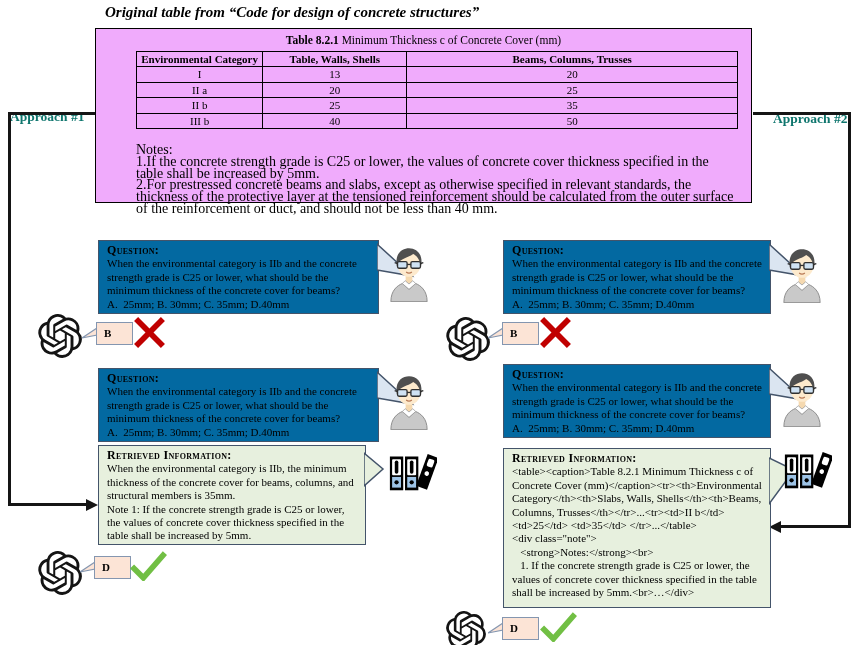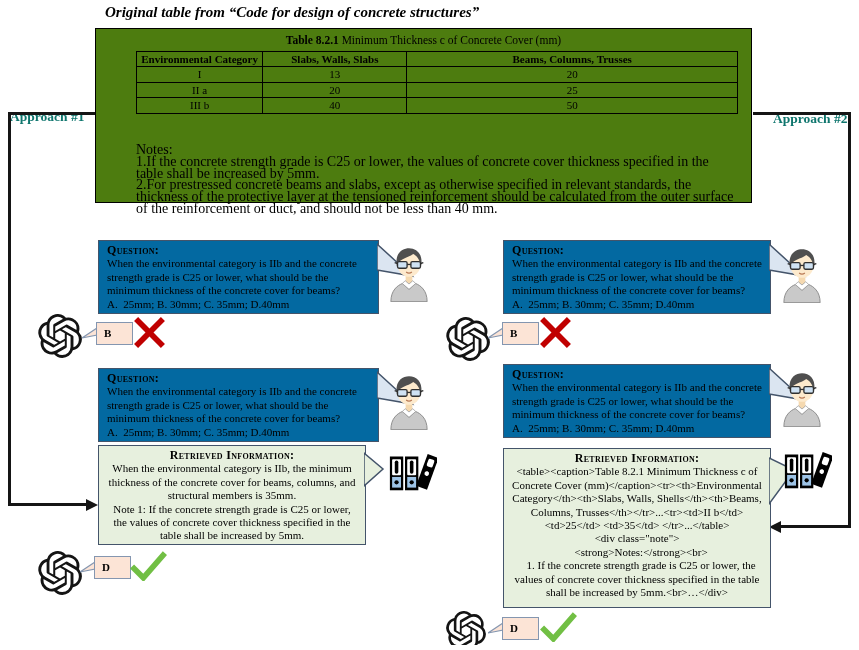--- a/index.html
+++ b/index.html
@@ -1,42 +1,42 @@
 <!DOCTYPE html>
 <html><head>
 <meta charset="utf-8">
 <style>
   html,body{margin:0;padding:0;background:#fff;}
   .canvas{position:relative;width:859px;height:645px;background:#fff;
           font-family:"Liberation Serif",serif;color:#000;overflow:hidden;}
   .abs{position:absolute;}
   .title{left:105px;top:4px;font-size:15px;font-weight:bold;font-style:italic;}
   
-  .tablebox{left:95px;top:28px;width:655px;height:173px;border:1.6px solid #000;background:#4d7c0f;}
+  .tablebox{left:95px;top:28px;width:655px;height:173px;border:1.6px solid #000;background:#f0abfc;}
   .caption{position:absolute;left:0;right:0;top:5px;text-align:center;font-size:11.5px;}
   .caption b{font-weight:bold;}
   .codetable{position:absolute;left:40px;top:22px;width:602px;border-collapse:collapse;
              table-layout:fixed;font-size:11px;}
   .codetable th,.codetable td{border:1px solid #000;text-align:center;padding:0;
              height:14.4px;line-height:14.4px;overflow:hidden;}
   .codetable th{font-weight:bold;margin-left:40px;}
   .notes{position:absolute;left:40px;top:115px;width:600px;font-size:14px;line-height:11.8px;}
   
   .approach{color:#0f766e;font-weight:bold;font-size:13.5px;}
   
   .line{background:#151515;}
   .ah-right{width:0;height:0;border-top:6px solid transparent;border-bottom:6px solid transparent;
             border-left:12px solid #151515;}
   .ah-left{width:0;height:0;border-top:6px solid transparent;border-bottom:6px solid transparent;
            border-right:12px solid #151515;}
   
   .qbox{background:#0369a1;border:1.5px solid #44546a;box-sizing:border-box;
         font-size:11px;line-height:13.4px;padding:3px 8px 0 8px;overflow:hidden;}
   .gbox{background:#e7f0de;border:1.5px solid #44546a;box-sizing:border-box;
-        font-size:11px;line-height:13.4px;padding:3px 8px 0 8px;overflow:hidden;text-align:center;}
+        font-size:11px;line-height:13.4px;padding:3px 8px 0 8px;overflow:hidden;}
   .sc{font-variant:small-caps;font-weight:bold;font-size:12px;letter-spacing:.3px;}
   .pre{white-space:pre-wrap;overflow-wrap:break-word;}
   .opts{white-space:pre;}
   
   .ansbox{background:#fce4d6;border:1.5px solid #8496b0;box-sizing:border-box;
           width:37px;height:23px;font-size:11px;font-weight:bold;
           padding-left:7px;line-height:20px;}
   svg{display:block;}
 </style>
 </head>
@@ -114,32 +114,37 @@
     </div>
     <table class="codetable">
       <colgroup>
           <col style="width:21%">
           <col style="width:24%">
           <col style="width:55%">
         </colgroup>
       <tbody>
           <tr>
         <th>Environmental Category</th>
-        <th>Slabs, Walls, Slabs</th>
+        <th>Table, Walls, Shells</th>
         <th>Beams, Columns, Trusses</th>
       </tr>
       <tr>
         <td>I</td>
         <td>13</td>
         <td>20</td>
       </tr>
       <tr>
         <td>II a</td>
         <td>20</td>
         <td>25</td>
+      </tr>
+      <tr>
+        <td>II b</td>
+        <td>25</td>
+        <td>35</td>
       </tr>
       <tr>
         <td>III b</td>
         <td>40</td>
         <td>50</td>
       </tr>
     </tbody>
       </table>
     <div class="notes">
       <div>Notes:</div>

